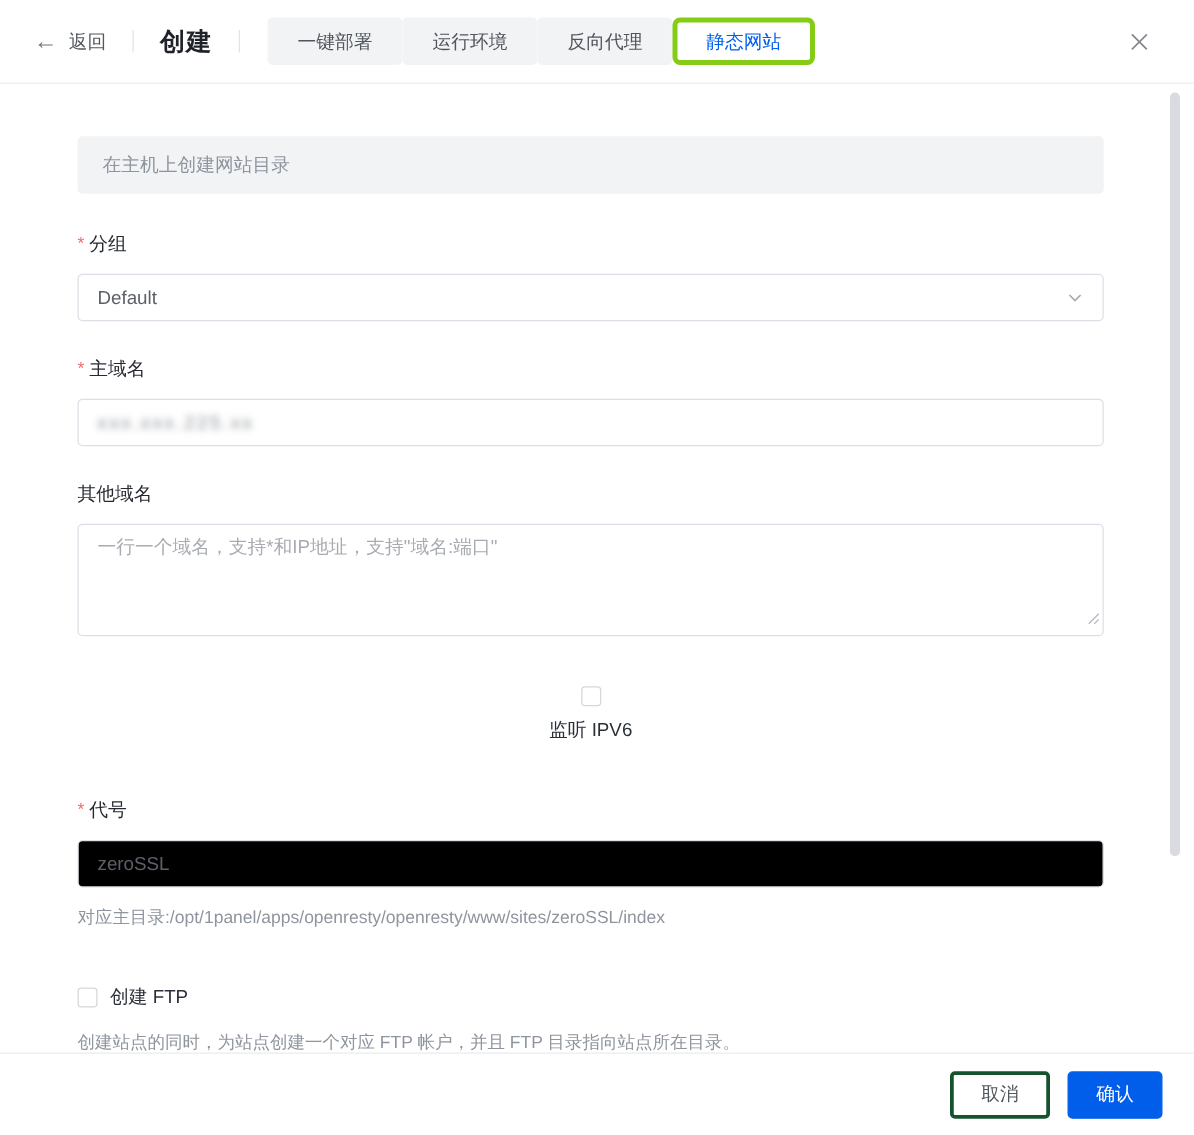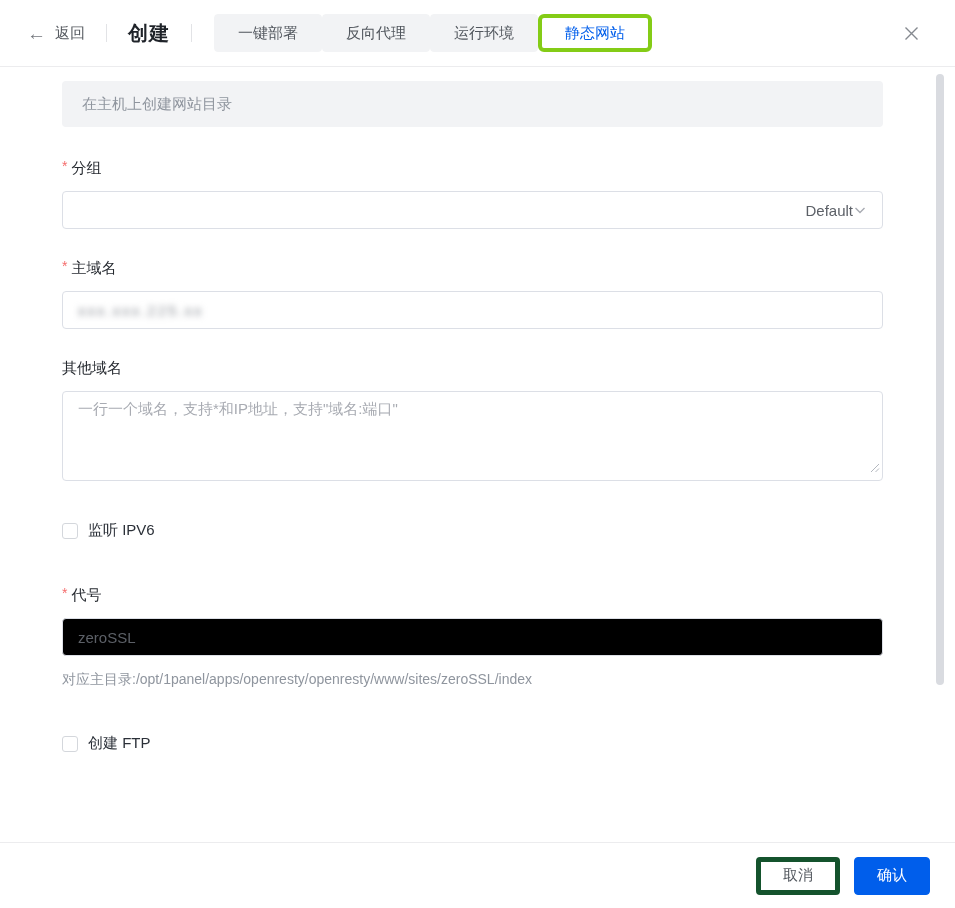--- a/index.html
+++ b/index.html
@@ -33,21 +33,21 @@
     color: #51565d; font-size: 15px; cursor: pointer; white-space: nowrap;
   }
   .tab.active {
     background: #fff; border: 4px solid #84cc16; border-radius: 6px;
     color: #005eeb; font-weight: 500;
   }
   .close-btn { margin-left: auto; cursor: pointer; display: flex; align-items: center; }
 
   
   .dlg-body { position: absolute; top: 68px; bottom: 66px; left: 0; right: 0; overflow: hidden; background: #fff; }
-  .content { padding: 13px 0 0 62px; width: 883px; }
+  .content { padding: 25px 0 0 62px; width: 883px; margin-top: 16px; }
 
   .banner {
     height: 46px; background: #f2f3f5; border-radius: 4px;
     display: flex; align-items: center; padding: 0 20px;
     color: #8f959e; font-size: 15px; margin-bottom: 30px;
   }
 
   .form-label { display: flex; align-items: flex-start; gap: 4px; font-size: 15px; color: #262a30; margin-bottom: 13px; line-height: 21px; }
   .req-mark { color: #f56c6c; font-size: 14px; line-height: 19px; }
 
@@ -109,38 +109,38 @@
     display: flex; align-items: center; justify-content: flex-end;
     padding-right: 25px; gap: 14px;
   }
   .btn {
     min-width: 75px; height: 38px; padding: 0 22px;
     border-radius: 4px; font-size: 15px;
     display: flex; align-items: center; justify-content: center;
     cursor: pointer; white-space: nowrap;
     font-family: "Liberation Sans", "DejaVu Sans", sans-serif;
   }
-  .btn-cancel { background: #fff; border: 5px solid #14532d; color: #51565d; }
+  .btn-cancel { background: #fff; border: 3px solid #14532d; color: #51565d; }
   .btn-confirm { background: #005eeb; border: 1px solid #005eeb; color: #fff; font-weight: 500; }
 </style>
 </head>
 <body>
 
 <div class="header">
   <div class="back">
     <span class="back-arrow">←</span>
     <span class="back-label">返回</span>
   </div>
   <div class="v-divider"></div>
   <div class="dlg-title">创建</div>
   <div class="v-divider"></div>
   <div class="tabs">
     <div class="tab">一键部署</div>
+    <div class="tab">运行环境</div>
     <div class="tab">反向代理</div>
-    <div class="tab">运行环境</div>
     <div class="tab active">静态网站</div>
   </div>
   <div class="close-btn">
     <svg width="21" height="21" viewBox="0 0 21 21">
       <path d="M4.5 4.5 L16.5 16.5 M16.5 4.5 L4.5 16.5" stroke="#85898f" stroke-width="1.4" fill="none"></path>
     </svg>
   </div>
 </div>
 
 <div class="dlg-body">
@@ -148,21 +148,21 @@
 
     <div class="banner">
       <span>在主机上创建网站目录</span>
     </div>
 
     <div class="form-item">
       <div class="form-label">
         <span class="req-mark">*</span>
         <span>分组</span>
       </div>
-      <div class="select-box mb28" style="margin-bottom:28px;text-align:right;">
+      <div class="select-box mb28" style="margin-bottom:28px;">
         <span class="select-value">Default</span>
         <span class="chevron">
           <svg width="14" height="14" viewBox="0 0 14 14">
             <path d="M2.5 5 L7 9.5 L11.5 5" fill="none" stroke="#a8abb2" stroke-width="1.4"></path>
           </svg>
         </span>
       </div>
     </div>
 
     <div class="form-item">
@@ -182,38 +182,39 @@
       <div class="textarea-wrap" style="margin-bottom:40px;">
         <textarea class="textarea" placeholder="一行一个域名，支持*和IP地址，支持&quot;域名:端口&quot;" style=""></textarea>
         <span class="resize-grip">
           <svg width="10" height="10" viewBox="0 0 10 10">
             <path d="M9 1 L1 9 M9 5.5 L5.5 9" stroke="#b4b8bf" stroke-width="1" fill="none"></path>
           </svg>
         </span>
       </div>
     </div>
 
-    <div class="checkbox-row mb44" style="margin-bottom:44px;">
+    <div class="checkbox-row mb44" style="margin-bottom:44px;flex-direction:column;">
       <span class="checkbox"></span>
       <span class="checkbox-label">监听 IPV6</span>
     </div>
 
     <div class="form-item">
       <div class="form-label">
         <span class="req-mark">*</span>
         <span>代号</span>
       </div>
       <input class="text-input" value="zeroSSL" style="">
       <div class="helper" style="margin-bottom:46px;">对应主目录:/opt/1panel/apps/openresty/openresty/www/sites/zeroSSL/index</div>
     </div>
 
     <div class="checkbox-row">
       <span class="checkbox"></span>
       <span class="checkbox-label">创建 FTP</span>
     </div>
+    <div class="helper-ftp">创建站点的同时，为站点创建一个对应 FTP 帐户，并且 FTP 目录指向站点所在目录。</div>
 
   </div>
 
   <div class="scroll-thumb"></div>
 </div>
 
 <div class="footer">
   <button class="btn btn-cancel">取消</button>
   <button class="btn btn-confirm">确认</button>
 </div>

